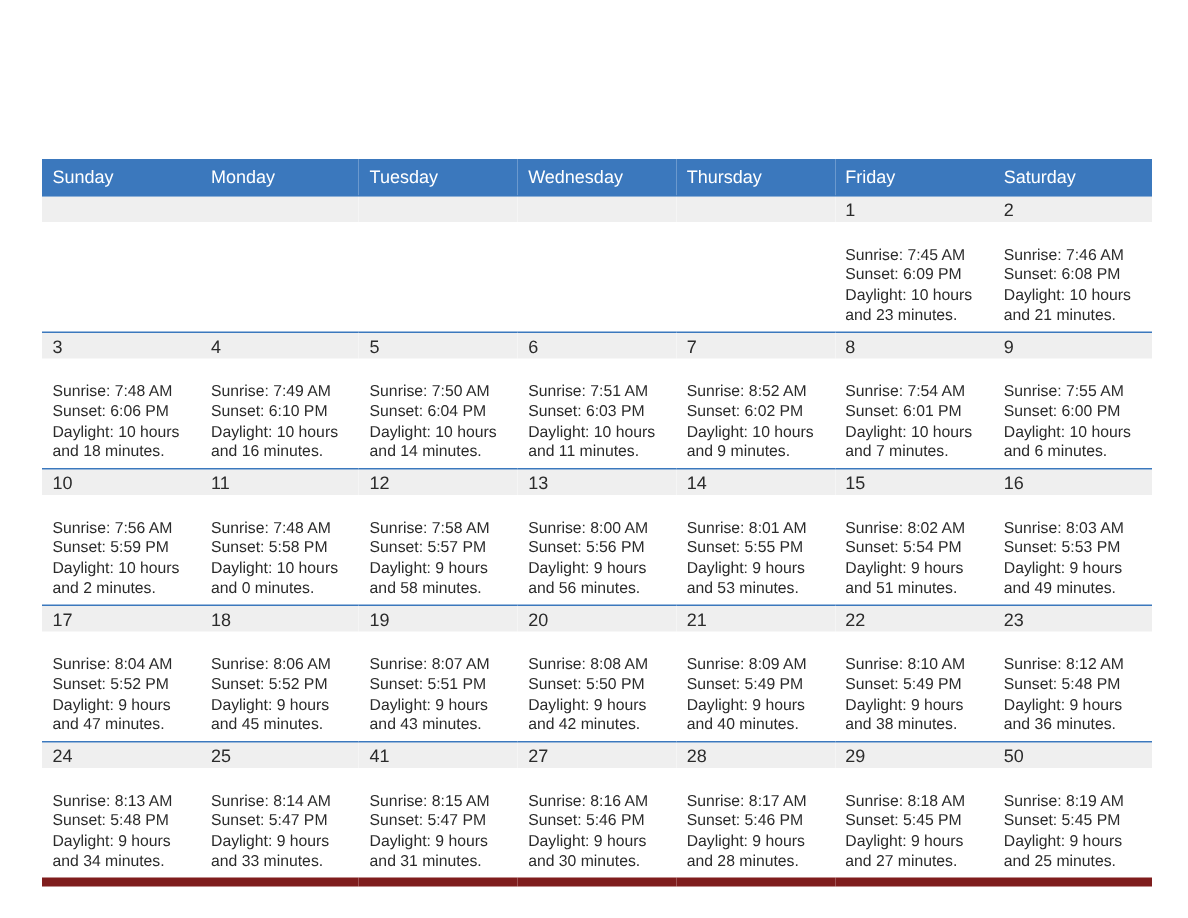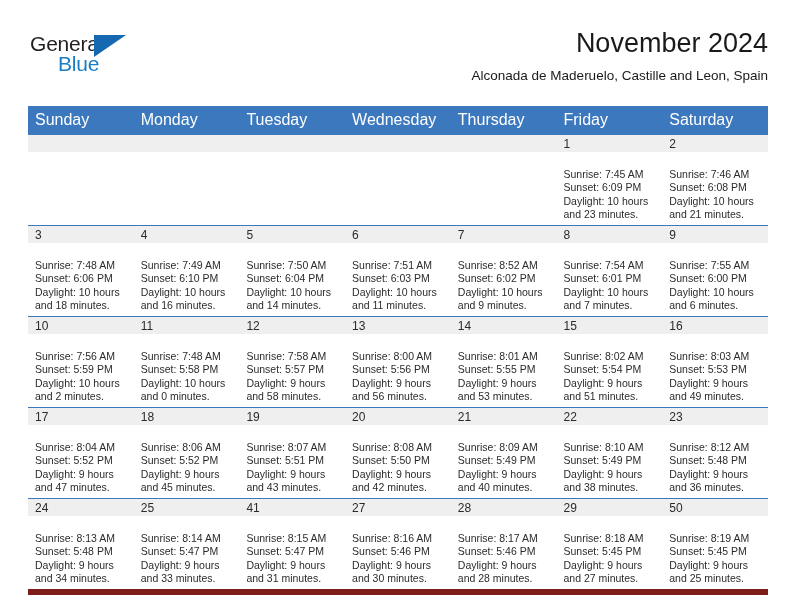--- a/index.html
+++ b/index.html
@@ -95,21 +95,21 @@
     width: 740px;
   }
   .cal-table {
     width: 740px;
     border-collapse: collapse;
     table-layout: fixed;
   }
   .cal-table th {
     background: #3b78bd;
     color: #ffffff;
-    font-size: 16px;
+    font-size: 12px;
     font-weight: normal;
     text-align: left;
     padding: 5px 0 5px 7px;
     height: 13px;
     border: none;
   }
   .cal-table td {
     vertical-align: top;
     padding: 0;
     border-top: 1.5px solid #3b78bd;
@@ -138,34 +138,20 @@
   }
   .empty-cell .daynum-band {
     background: #efefef;
   }
 </style>
 </head>
 <body>
 
 <div class="page">
 
-  <div class="header">
-
-    <div class="logo">
-      <span class="logo-general">General</span>
-      <span class="logo-triangle"></span>
-      <span class="logo-blue">Blue</span>
-    </div>
-
-    <div class="title-block">
-      <div class="cal-title">November 2024</div>
-      <div class="cal-subtitle">Alconada de Maderuelo, Castille and Leon, Spain</div>
-    </div>
-
-  </div>
 
   <div class="calendar">
     <table class="cal-table">
       <thead>
         <tr id="weekday-row">
             <th>Sunday</th>
             <th>Monday</th>
             <th>Tuesday</th>
             <th>Wednesday</th>
             <th>Thursday</th>

